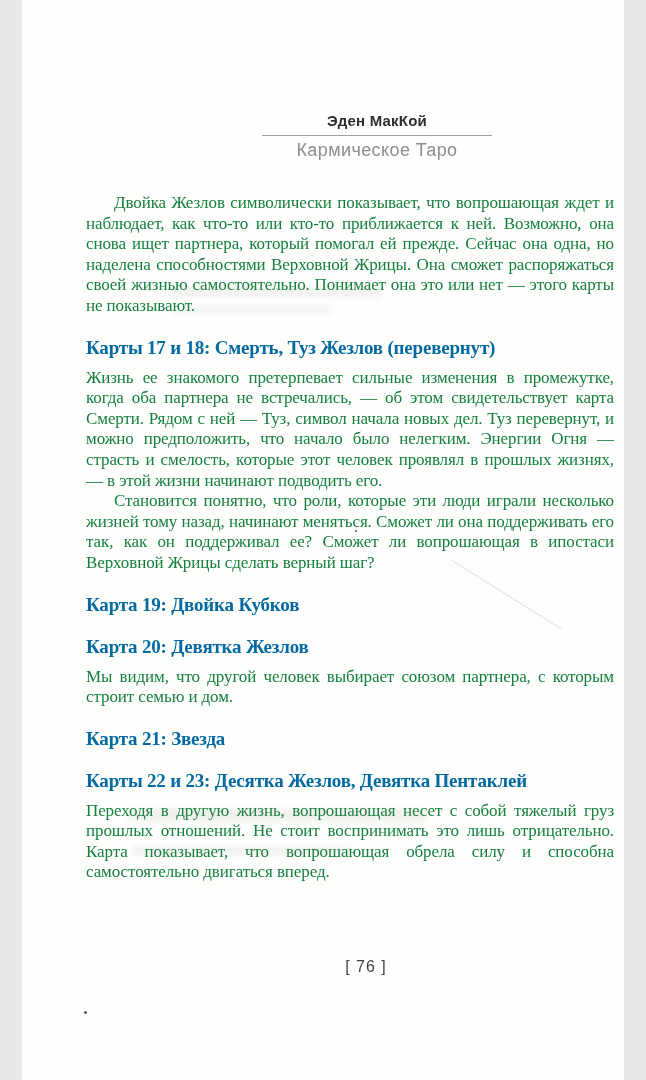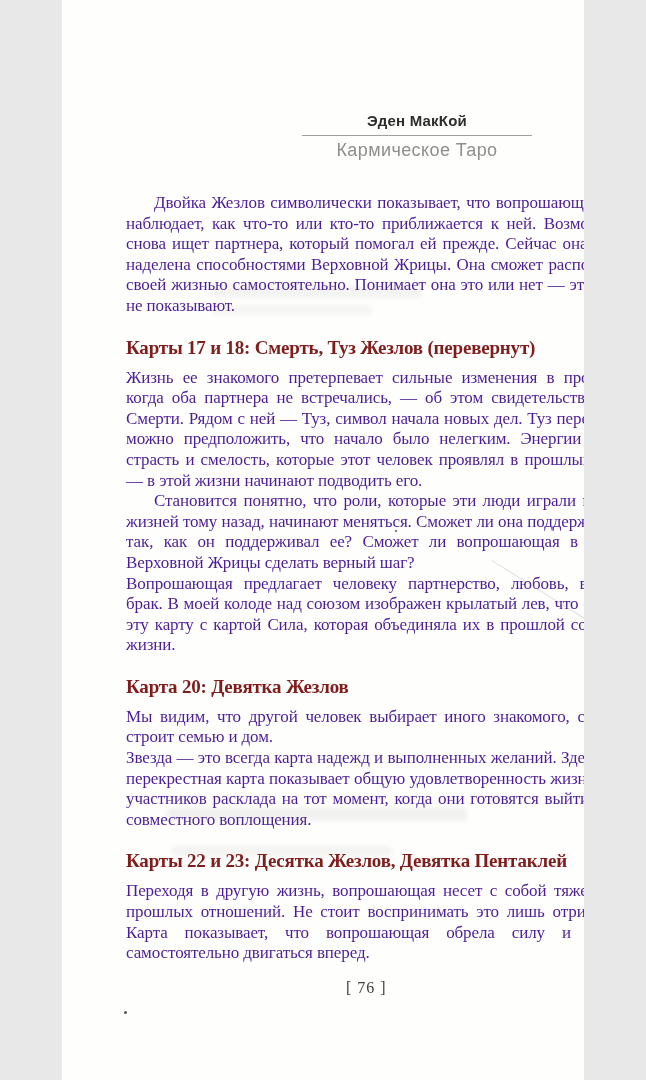--- a/index.html
+++ b/index.html
@@ -2,21 +2,21 @@
 <html lang="ru"><head>
 <meta charset="utf-8">
 <style>
   html, body {
     margin: 0;
     padding: 0;
     background: #e8e8e8;
   }
   .page {
     position: relative;
-    width: 522px;
+    width: 602px;
     height: 1080px;
     margin: 0 auto;
     background: #fefefd;
     overflow: hidden;
     font-family: "Liberation Serif", "DejaVu Serif", serif;
     color: #3a3a3a;
   }
 
   
   .running-head {
@@ -53,46 +53,46 @@
     position: absolute;
     left: 64px;
     top: 193px;
     width: 528px;
   }
   .para {
     margin: 0;
     font-size: 17px;
     line-height: 20.6px;
     text-align: justify;
-    color: #4c1d95;
+    color: #15803d;
     letter-spacing: -0.1px;
   }
   .para.indent {
     text-indent: 28px;
   }
   .heading {
     margin: 19px 0 9px 0;
     font-size: 19px;
     line-height: 23px;
     font-weight: bold;
-    color: #7f1d1d;
+    color: #0369a1;
     letter-spacing: -0.2px;
   }
 
   
   .folio {
     position: absolute;
     left: 284px;
     top: 958px;
     width: 120px;
-    font-family: Liberation Serif, serif;
+    text-align: center;
+    font-family: Liberation Sans, sans-serif;
     font-size: 16px;
     color: #3f3f3f;
     letter-spacing: 1px;
-    margin-top: 21px;
   }
 
   
   .ghost {
     position: absolute;
     background: #7d8a70;
     opacity: 0.08;
     filter: blur(2px);
     border-radius: 3px;
     pointer-events: none;
@@ -131,24 +131,24 @@
     <div class="author">Эден МакКой</div>
     <hr class="head-rule">
     <div class="book-title">Кармическое Таро</div>
   </div>
 
   <div class="content">
     <p class="para indent">Двойка Жезлов символически показывает, что вопрошающая ждет и наблюдает, как что-то или кто-то приближается к ней. Возможно, она снова ищет партнера, который помогал ей прежде. Сейчас она одна, но наделена способностями Верховной Жрицы. Она сможет распоряжаться своей жизнью самостоятельно. Понимает она это или нет — этого карты не показывают.</p>
     <h2 class="heading">Карты 17 и 18: Смерть, Туз Жезлов (перевернут)</h2>
     <p class="para">Жизнь ее знакомого претерпевает сильные изменения в промежутке, когда оба партнера не встречались, — об этом свидетельствует карта Смерти. Рядом с ней — Туз, символ начала новых дел. Туз перевернут, и можно предположить, что начало было нелегким. Энергии Огня — страсть и смелость, которые этот человек проявлял в прошлых жизнях, — в этой жизни начинают подводить его.</p>
     <p class="para indent">Становится понятно, что роли, которые эти люди играли несколько жизней тому назад, начинают меняться. Сможет ли она поддерживать его так, как он поддерживал ее? Сможет ли вопрошающая в ипостаси Верховной Жрицы сделать верный шаг?</p>
-    <p class="para">Вопрошающая предлагает человеку партнерство, любовь, возможно, брак. В моей колоде над союзом изображен крылатый лев, что связывает эту карту с картой Сила, которая объединяла их в прошлой совместной жизни.</p>
+    <h2 class="heading">Карта 19: Двойка Кубков</h2>
     <h2 class="heading">Карта 20: Девятка Жезлов</h2>
-    <p class="para">Мы видим, что другой человек выбирает иного знакомого, с которым строит семью и дом.</p>
-    <p class="para">Звезда — это всегда карта надежд и выполненных желаний. Здесь данная перекрестная карта показывает общую удовлетворенность жизнью обоих участников расклада на тот момент, когда они готовятся выйти из этого совместного воплощения.</p>
+    <p class="para">Мы видим, что другой человек выбирает союзом партнера, с которым строит семью и дом.</p>
+    <h2 class="heading">Карта 21: Звезда</h2>
     <h2 class="heading">Карты 22 и 23: Десятка Жезлов, Девятка Пентаклей</h2>
     <p class="para">Переходя в другую жизнь, вопрошающая несет с собой тяжелый груз прошлых отношений. Не стоит воспринимать это лишь отрицательно. Карта показывает, что вопрошающая обрела силу и способна самостоятельно двигаться вперед.</p>
   </div>
 
   <div class="folio">[ 76 ]</div>
 
   <div class="ghost ghost-1"></div>
   <div class="ghost ghost-2"></div>
   <div class="ghost ghost-3"></div>
   <div class="ghost ghost-4"></div>

